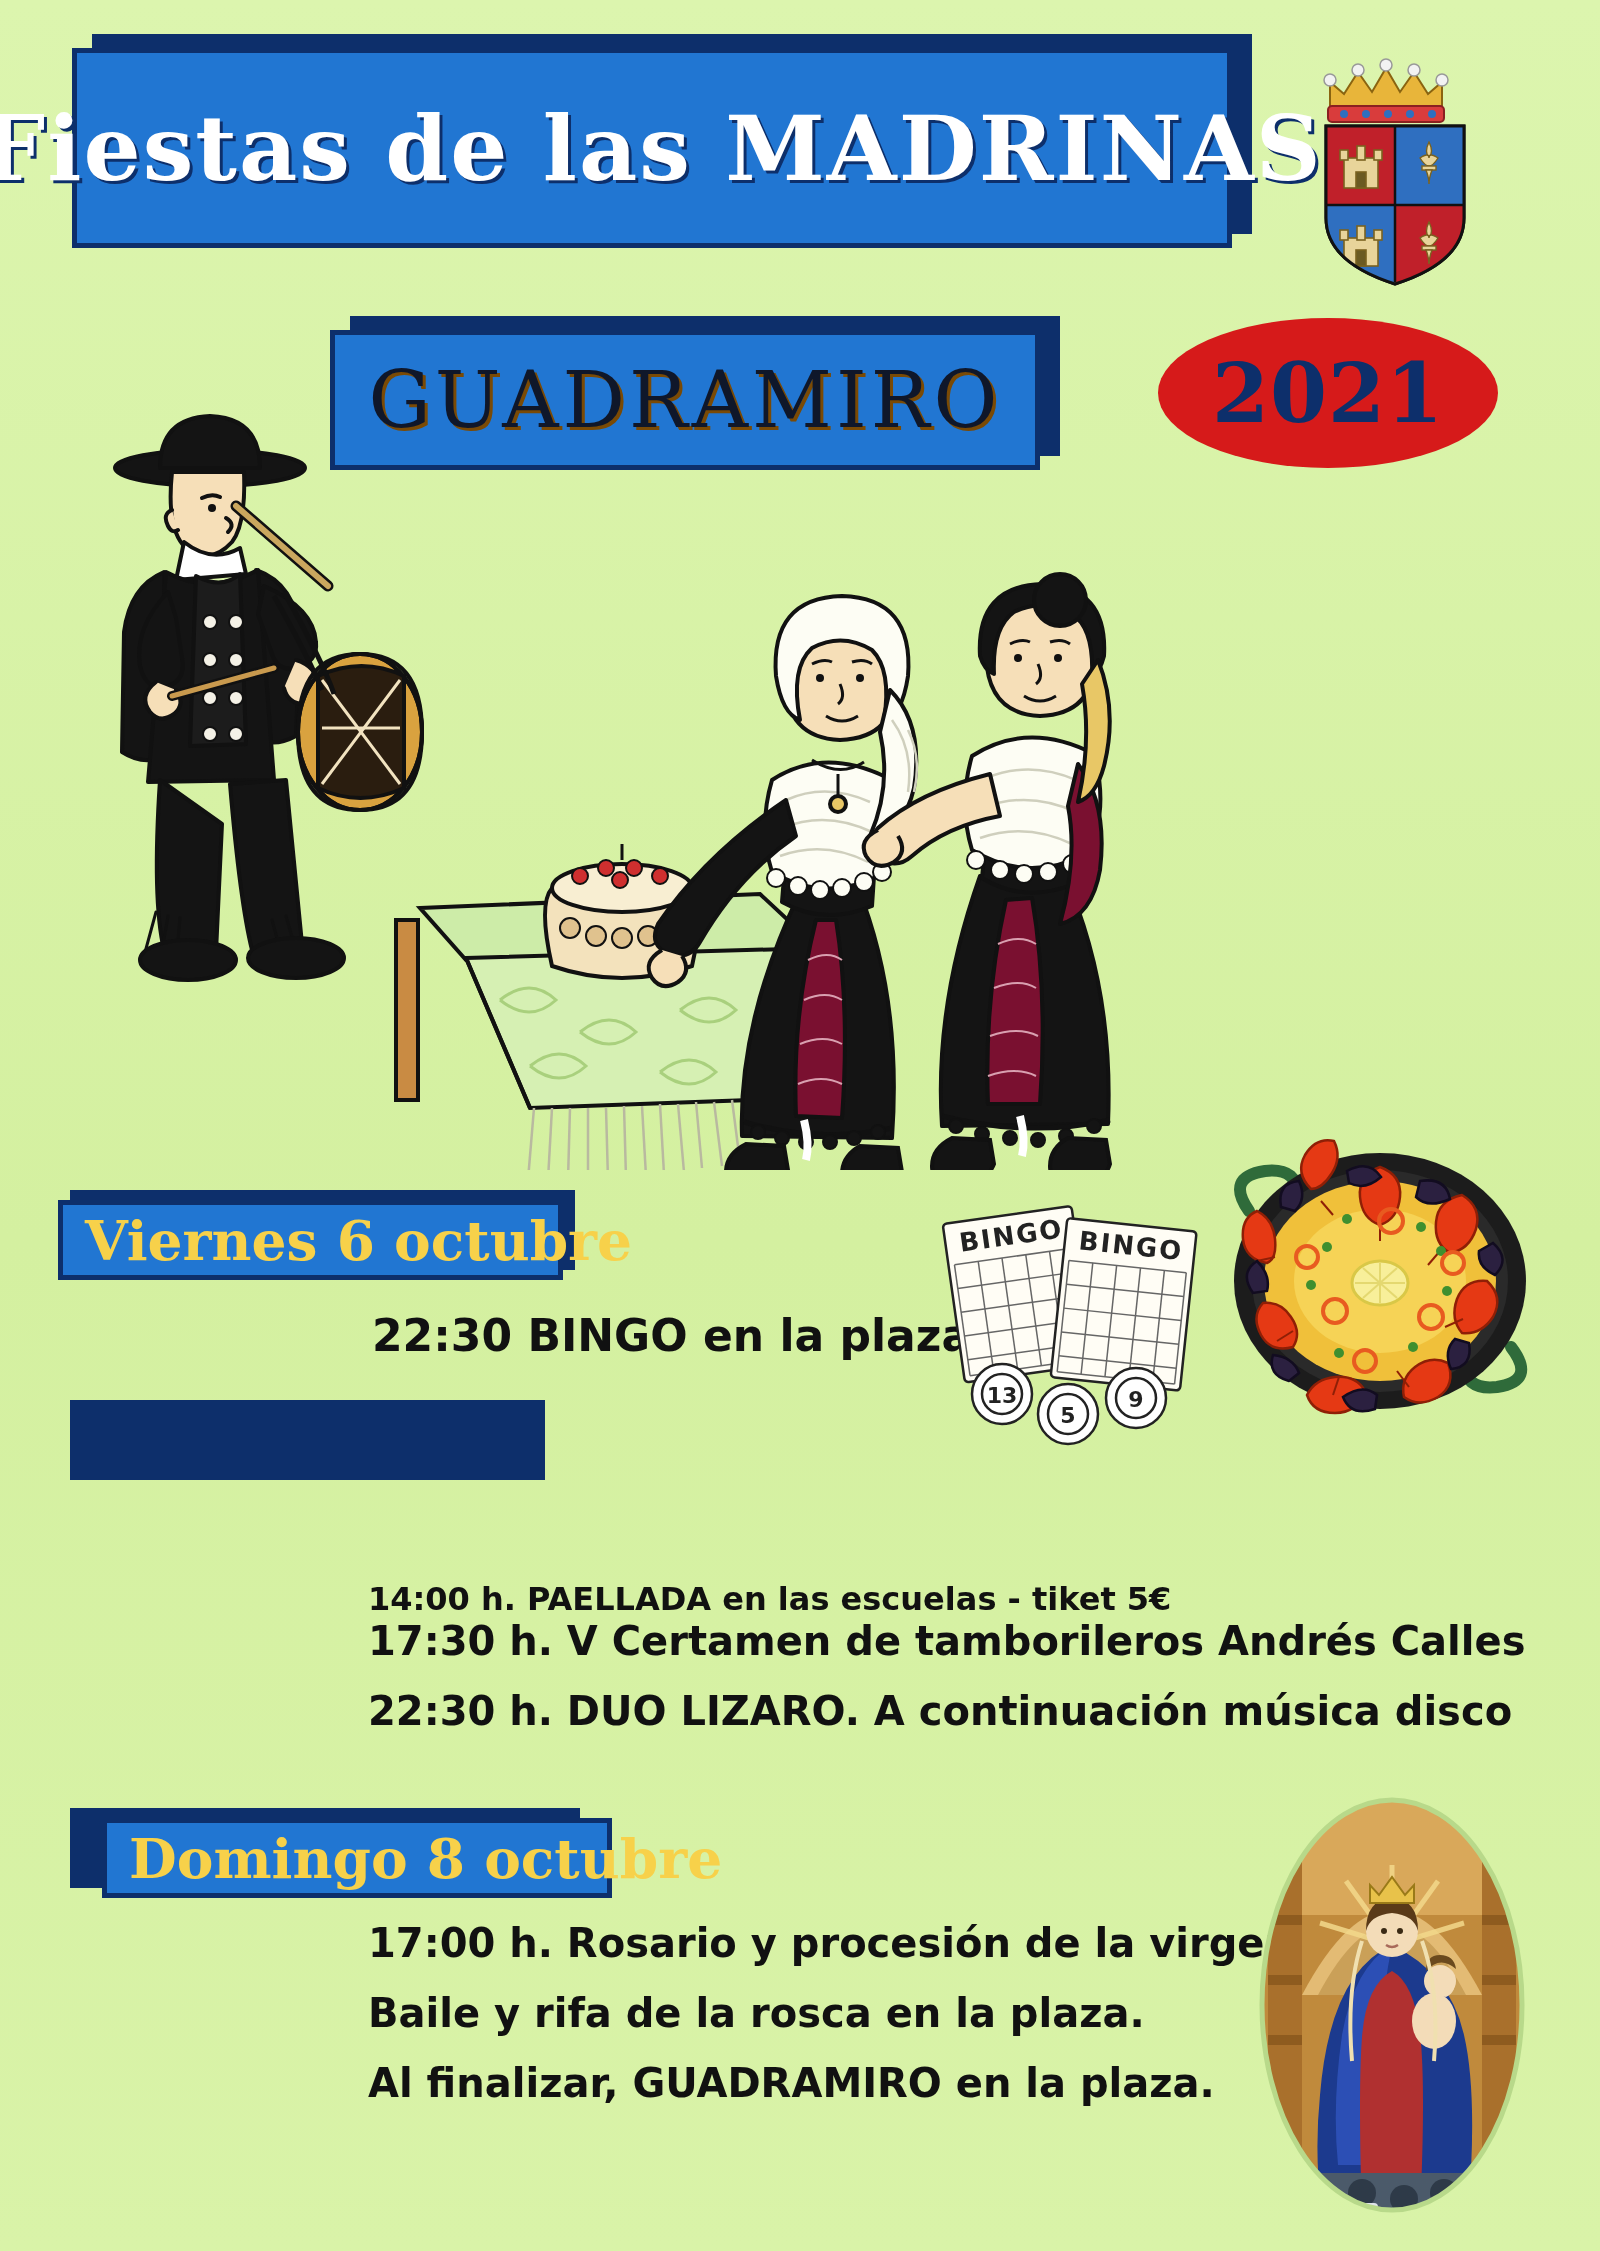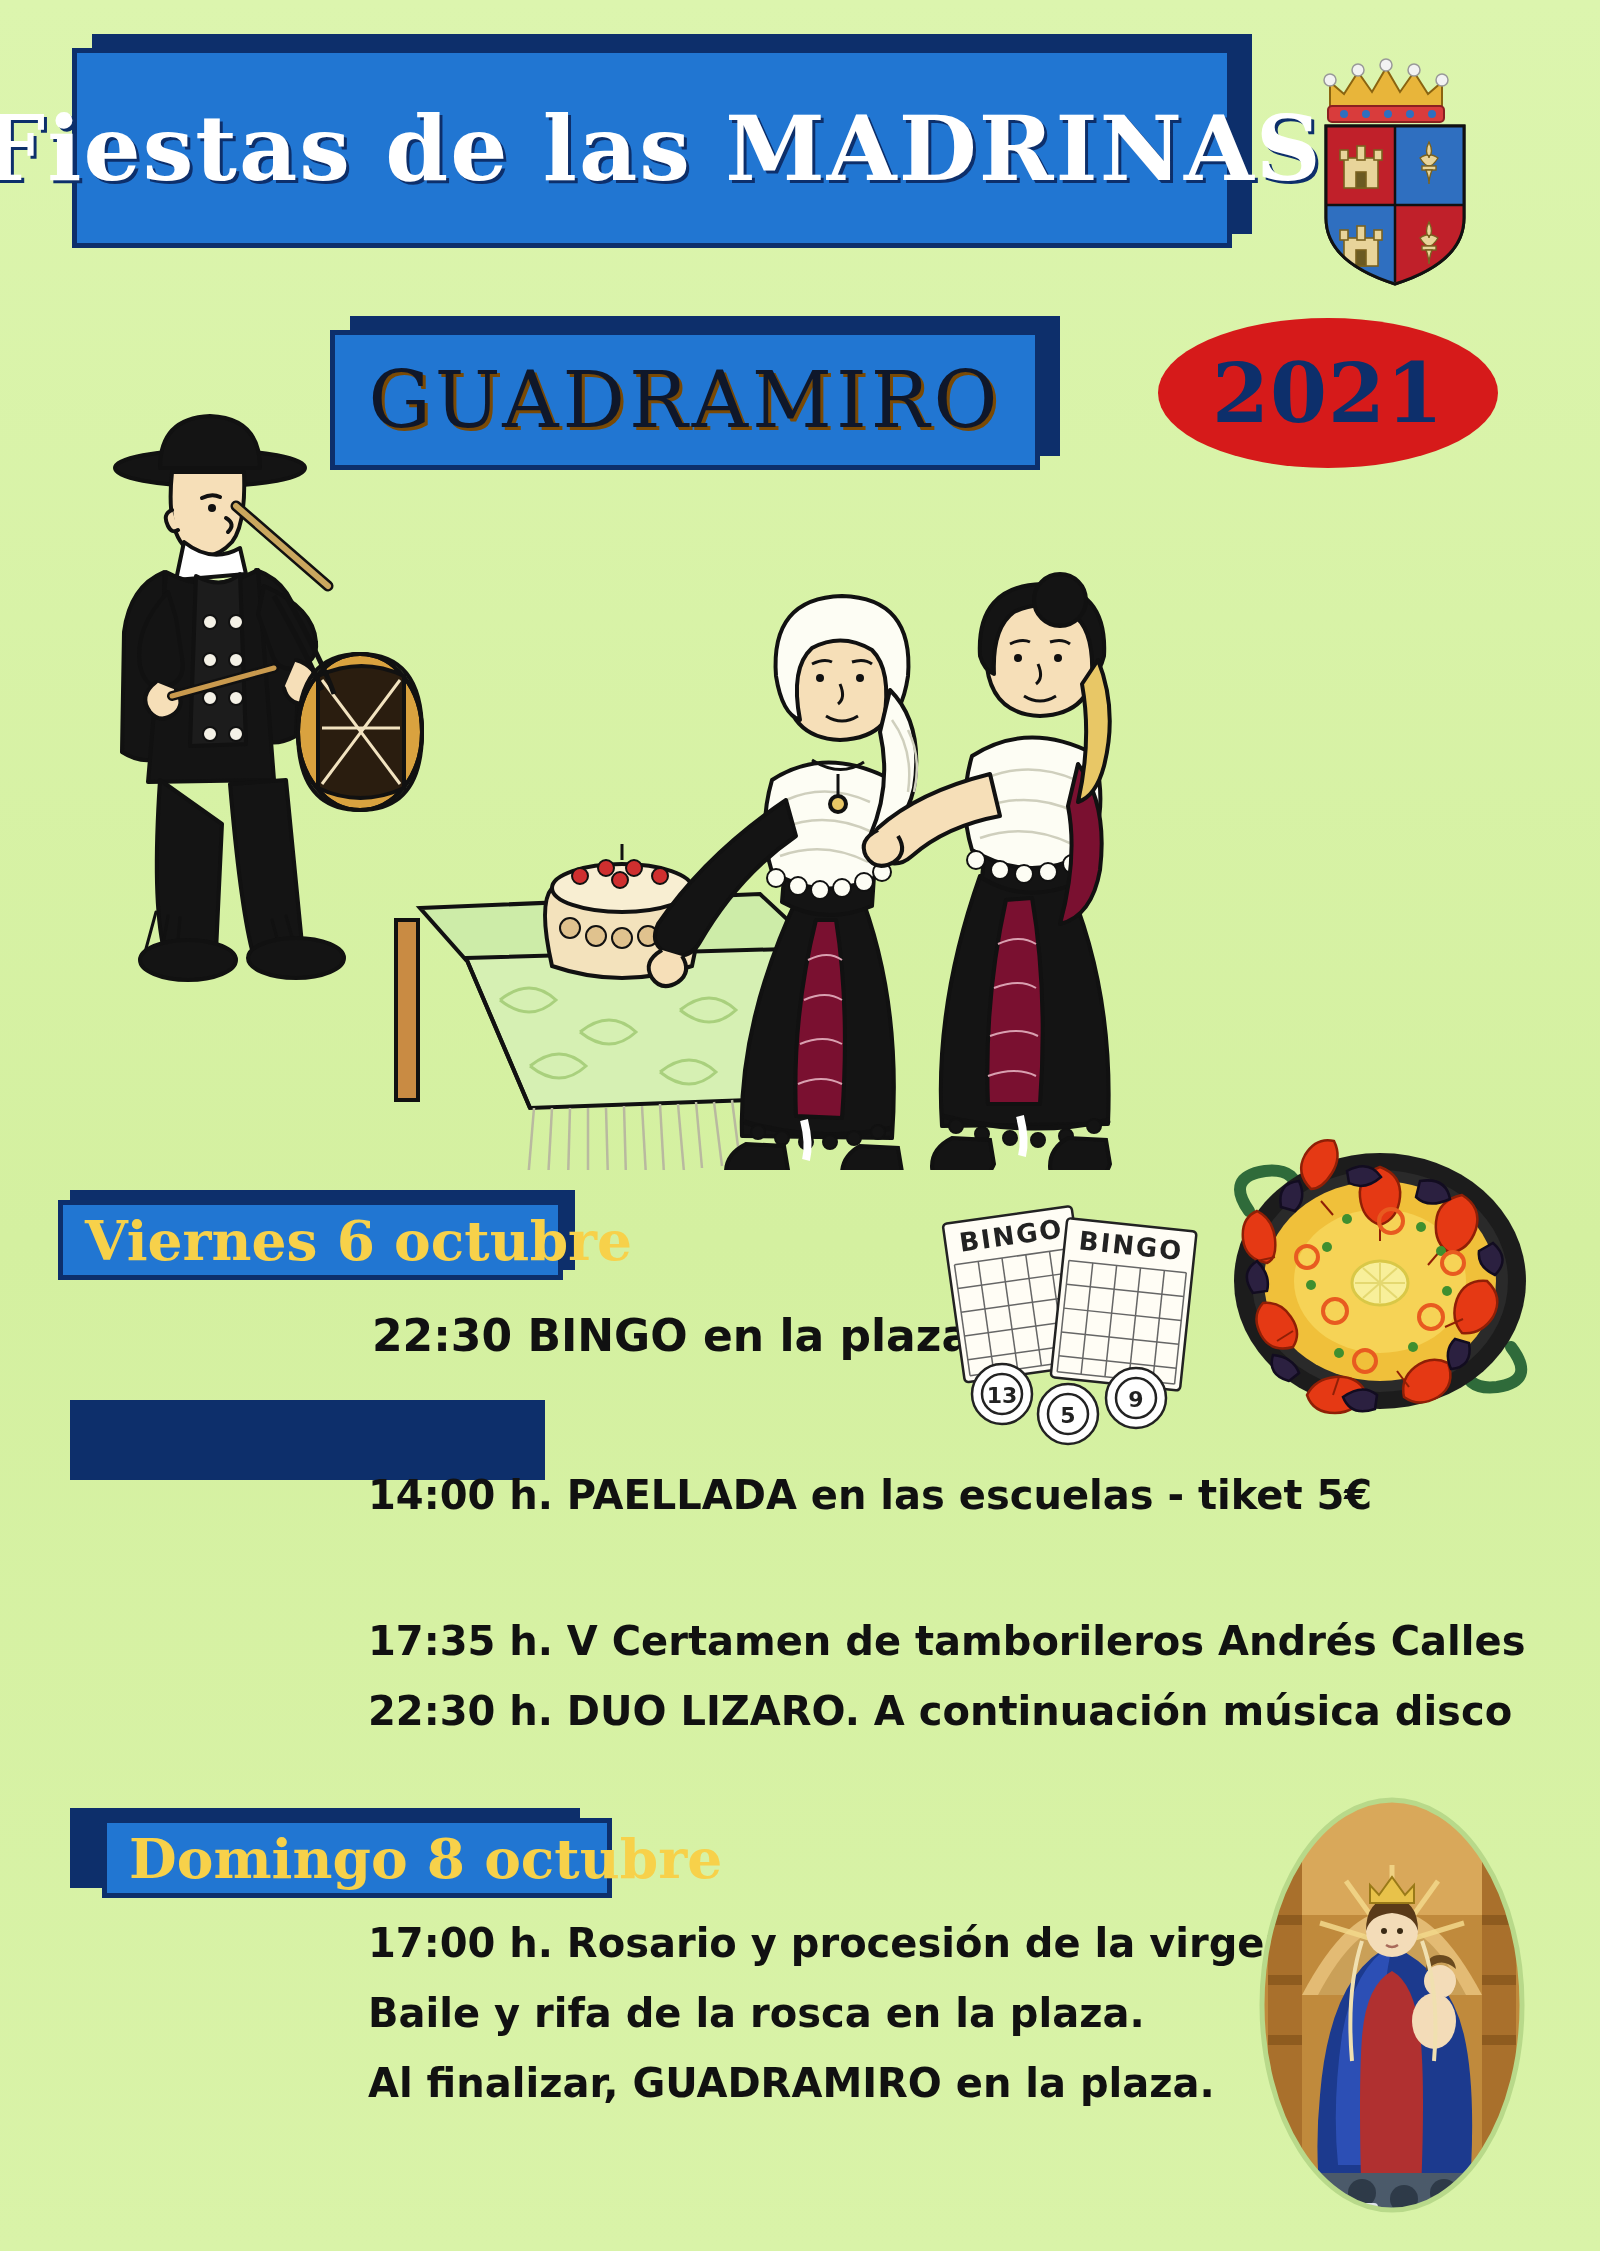--- a/index.html
+++ b/index.html
@@ -132,21 +132,21 @@
 
   
   .event-line {
     position: absolute;
     color: #111111;
     font-family: "DejaVu Sans", sans-serif;
     font-weight: bold;
     white-space: nowrap;
   }
   #ev1 { left: 372px; top: 1310px; font-size: 44px; }
-  #ev2 { left: 368px; top: 1472px; font-size: 40px; }
+  #ev2 { left: 368px; top: 1580px; font-size: 32px; }
   #ev3 { left: 368px; top: 1618px; font-size: 40px; }
   #ev4 { left: 368px; top: 1688px; font-size: 40px; }
   #ev5 { left: 368px; top: 1920px; font-size: 40px; }
   #ev6 { left: 368px; top: 1990px; font-size: 40px; }
   #ev7 { left: 368px; top: 2060px; font-size: 40px; }
 
   
   #illustration {
     position: absolute;
     left: 60px; top: 360px;
@@ -666,21 +666,21 @@
           <circle cx="150" cy="246" r="11"></circle>
           <circle cx="238" cy="148" r="11"></circle>
           <circle cx="92" cy="142" r="11"></circle>
         </g>
       </g>
     </svg>
   </div>
 
   <div class="day-banner-shadow" id="day2-shadow"></div>
   <div class="event-line" id="ev2">14:00 h.  PAELLADA en las escuelas - tiket 5€</div>
-  <div class="event-line" id="ev3">17:35 h. V Certamen de tamborileros Andrés Calles</div>
+  <div class="event-line" id="ev3">17:30 h. V Certamen de tamborileros Andrés Calles</div>
   <div class="event-line" id="ev4">22:30 h. DUO LIZARO. A continuación música disco</div>
 
   <div class="day-banner-shadow" id="day3-shadow"></div>
   <div class="day-banner" id="day3">
     <span class="day-text">Domingo 8 octubre</span>
   </div>
   <div class="event-line" id="ev5">17:00 h. Rosario y procesión de la virgen.</div>
   <div class="event-line" id="ev6">Baile y rifa de la rosca en la plaza.</div>
   <div class="event-line" id="ev7">Al finalizar, GUADRAMIRO en la plaza.</div>
 

